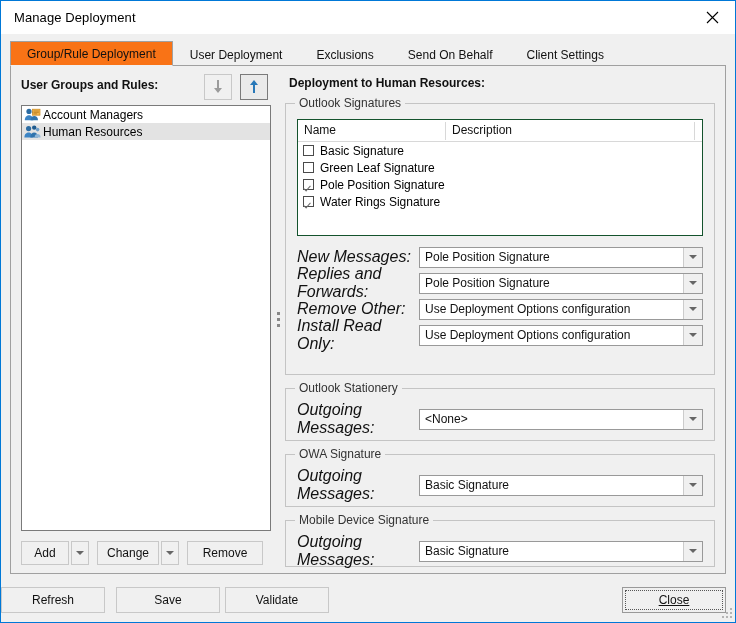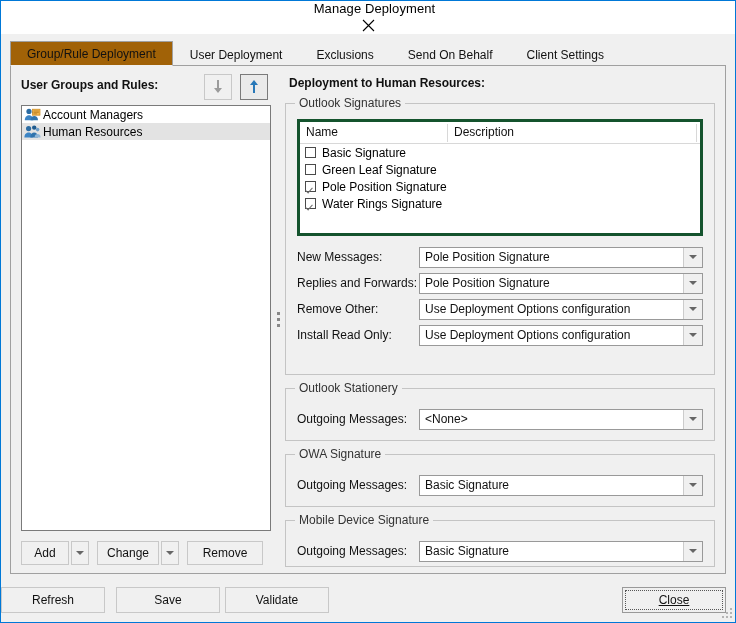--- a/index.html
+++ b/index.html
@@ -15,21 +15,21 @@
   .window{
     position:absolute;left:0;top:0;width:736px;height:623px;
     box-sizing:border-box;
     border:1px solid #0078d7;
     background:#f0f0f0;
   }
   
   .titlebar{
     position:absolute;left:0;top:0;right:0;height:33px;
     background:#ffffff;
-    display:flex;align-items:center;flex-direction:column;
+    display:flex;align-items:center;
   }
   .titlebar .title{
     margin-left:13px;font-size:13px;color:#000;letter-spacing:.1px;
   }
   .titlebar .spacer{flex:1;}
   .closebtn{
     width:45px;height:32px;display:flex;align-items:center;justify-content:center;
     cursor:default;
   }
   .closebtn svg{display:block;}
@@ -43,21 +43,21 @@
     padding:0 16px;
     font-size:12px;color:#111;
     box-sizing:border-box;
     background:transparent;
     border:1px solid transparent;
     border-bottom:none;
     white-space:nowrap;
     cursor:default;
   }
   .tab.active{
-    background:#a16207;
+    background:#f97316;
     border:1px solid #a0a0a0;
     border-bottom:1px solid #f0f0f0;
     height:25px;line-height:24px;
     position:relative;z-index:3;
     border-radius:1px 1px 0 0;
   }
   .tabpanel{
     position:absolute;left:9px;top:64px;right:9px;bottom:48px;
     border:1px solid #a0a0a0;
     background:#f0f0f0;
@@ -132,21 +132,21 @@
     padding-left:20px;
   }
   .gbox > legend, .gbox .legend{
     position:absolute;left:9px;top:-8px;
     background:#f0f0f0;
     padding:0 4px;
     font-size:12px;color:#333;
   }
   .siglist{
     position:absolute;left:11px;top:15px;right:11px;height:117px;
-    background:#fff;border:3px solid #14532d;box-sizing:border-box;
+    background:#fff;border:1px solid #14532d;box-sizing:border-box;
     overflow:hidden;
   }
   .sighead{
     height:22px;border-bottom:1px solid #d8d8d8;position:relative;
     box-sizing:border-box;
   }
   .sighead .col{
     position:absolute;top:0;height:21px;line-height:21px;font-size:12px;color:#111;
   }
   .sighead .sep{position:absolute;top:2px;width:1px;height:18px;background:#d8d8d8;}
@@ -159,21 +159,21 @@
     border:1px solid #4a4a4a;background:#fff;margin-right:6px;flex:none;
     position:relative;
   }
   .cbx.checked::after{
     content:"";position:absolute;left:1px;top:4px;width:3px;height:6px;
     border:solid #6d6d6d;border-width:0 1.4px 1.4px 0;
     transform:rotate(42deg);
   }
   
   .frow{display:flex;align-items:center;height:26px;}
-  .flabel{font-size:12px;color:#111;}
+  .flabel{font-size:16px;color:#111;font-style:italic;}
   .combo{
     position:relative;box-sizing:border-box;
     height:21px;background:#fff;border:1px solid #999;
     display:flex;align-items:center;
   }
   .combo .val{
     padding-left:5px;font-size:12px;color:#111;
     flex:1;white-space:nowrap;overflow:hidden;
   }
   .combo .drop{

